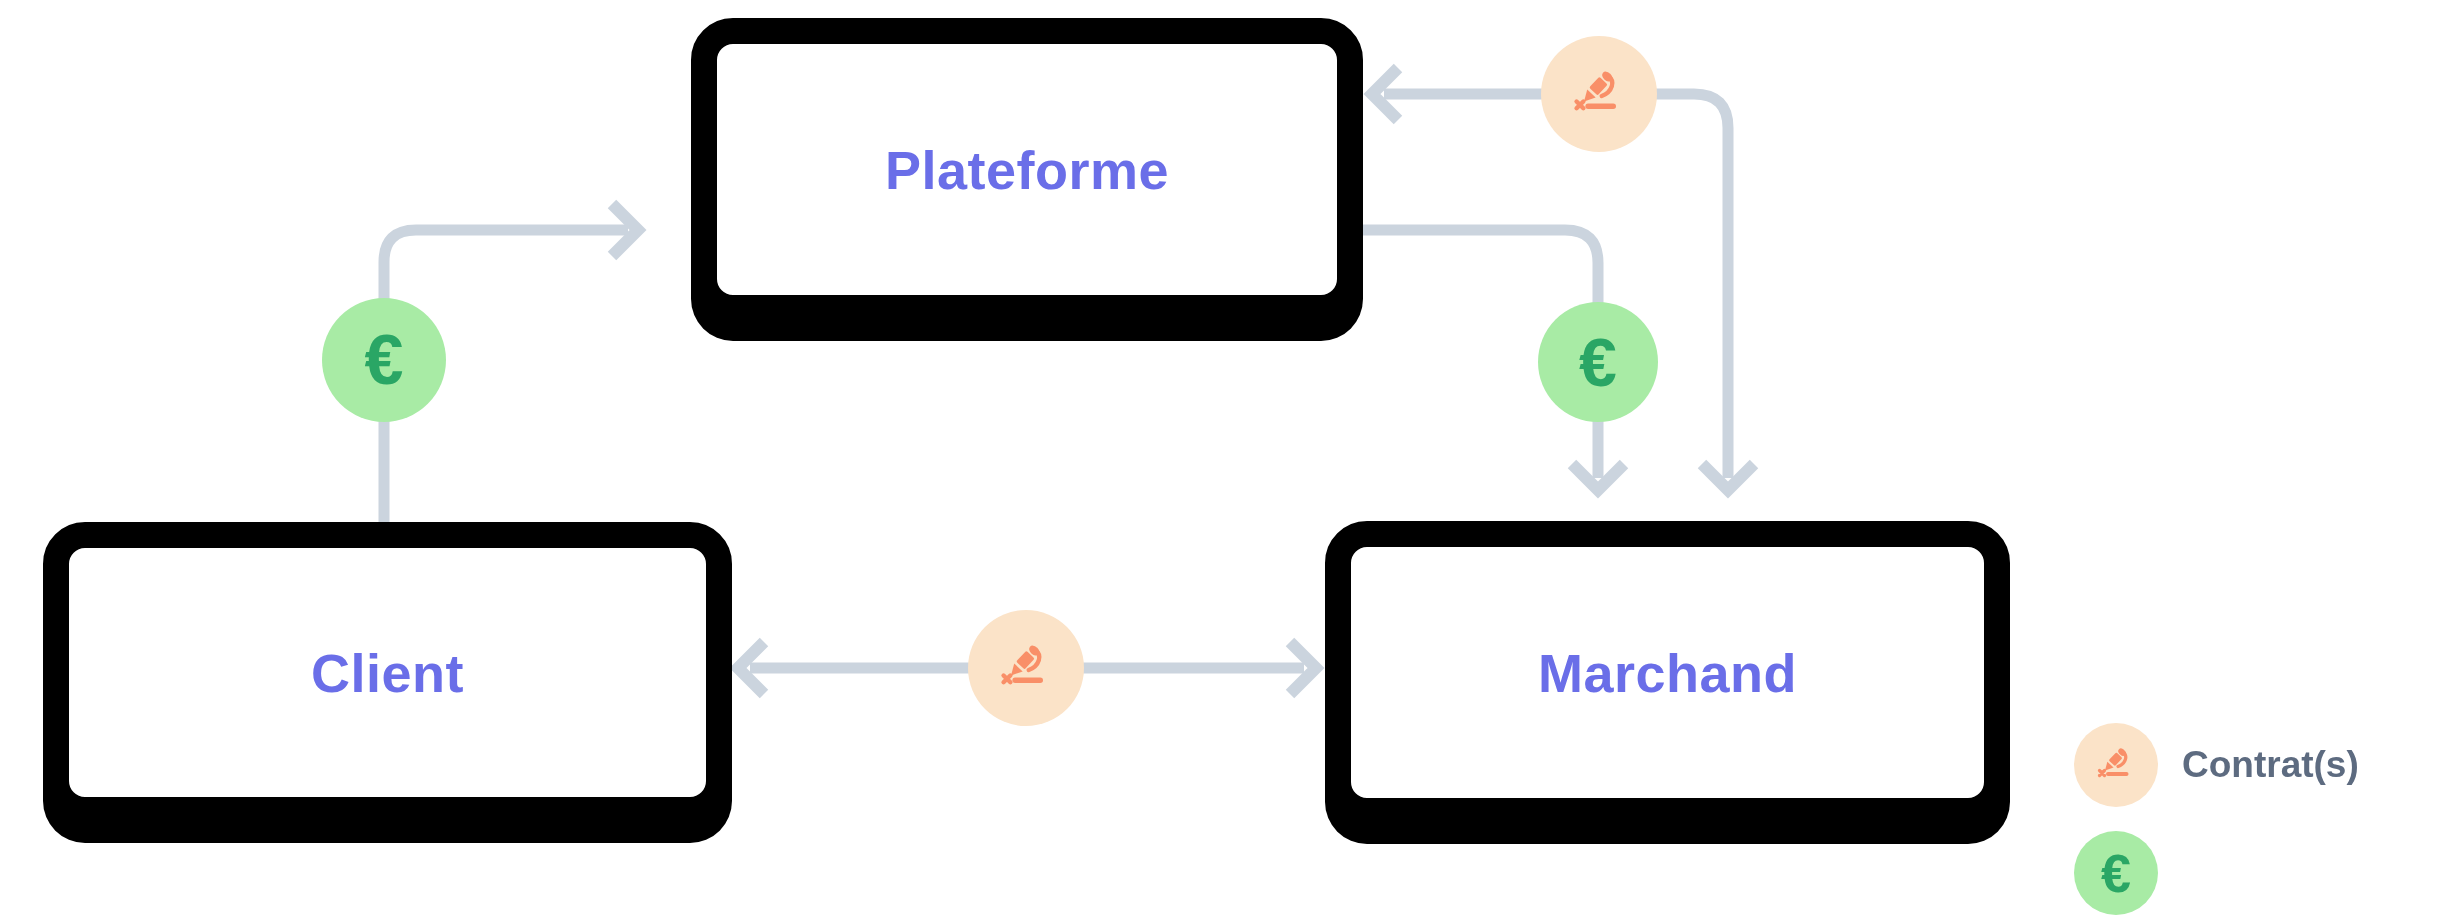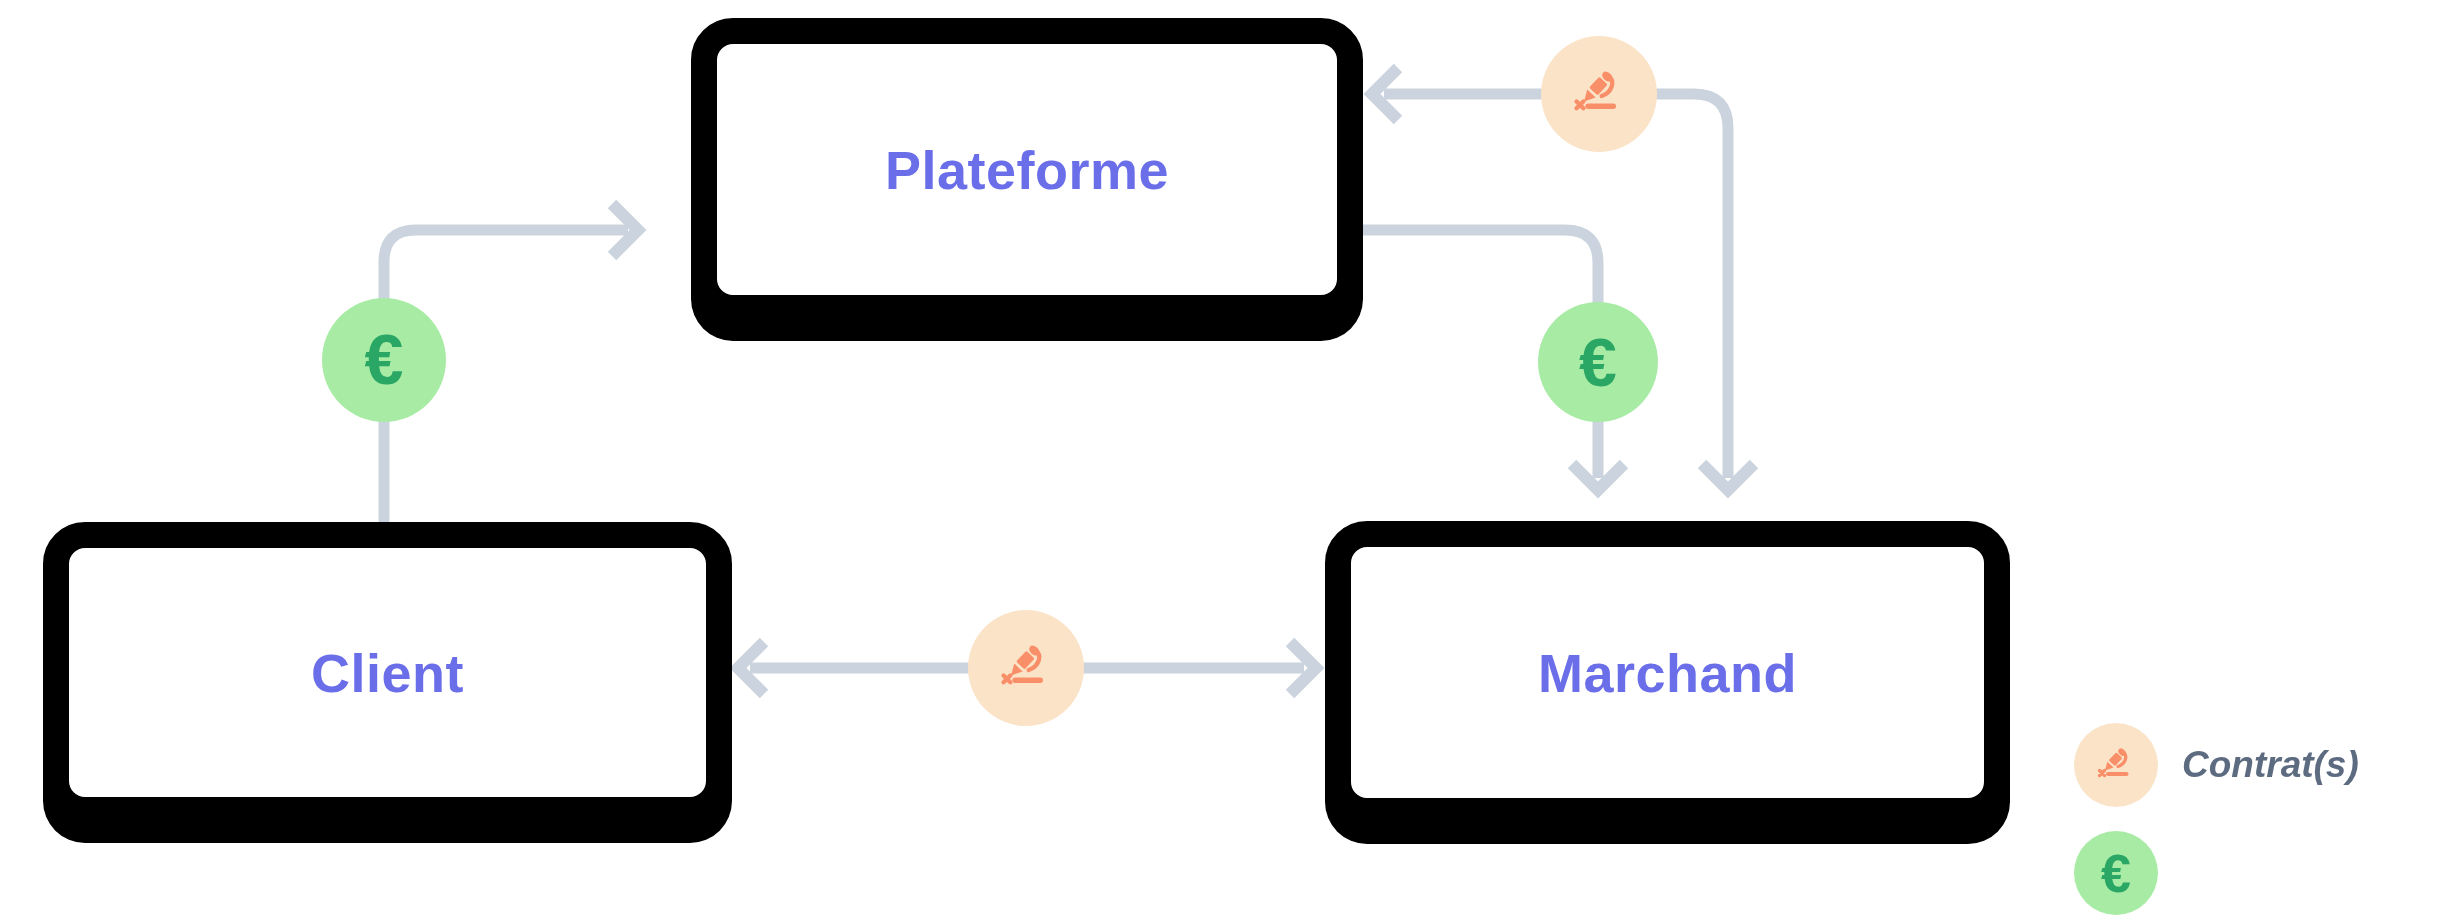--- a/index.html
+++ b/index.html
@@ -151,21 +151,21 @@
   <div class="badge euro" style="left:1522px; top:302px; width:120px; height:120px;">
     <span class="euro-glyph" style="font-size:68px;">€</span>
   </div>
 
   <div class="badge contract" style="left:952px; top:610px; width:116px; height:116px;">
     <svg class="pen-svg" width="68" height="68">
       <use href="#pen-icon" width="68" height="68"></use>
     </svg>
   </div>
 
-  <div class="legend-row" style="left:2058px; top:723px;font-style:italic;">
+  <div class="legend-row" style="left:2058px; top:723px;">
     <div class="badge contract">
       <svg class="pen-svg" width="50" height="50">
         <use href="#pen-icon" width="50" height="50"></use>
       </svg>
     </div>
     <span class="legend-label">Contrat(s)</span>
   </div>
 
   <div class="legend-row" style="left:2058px; top:831px;">
     <div class="badge euro">

